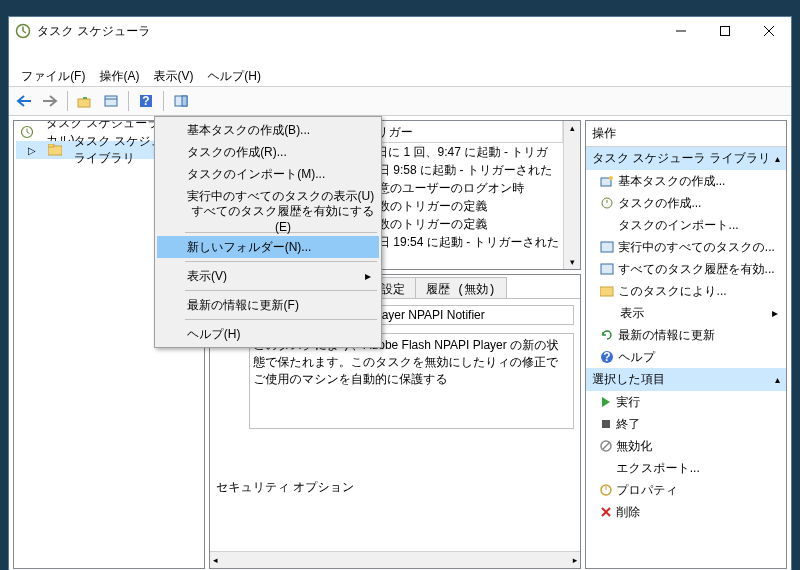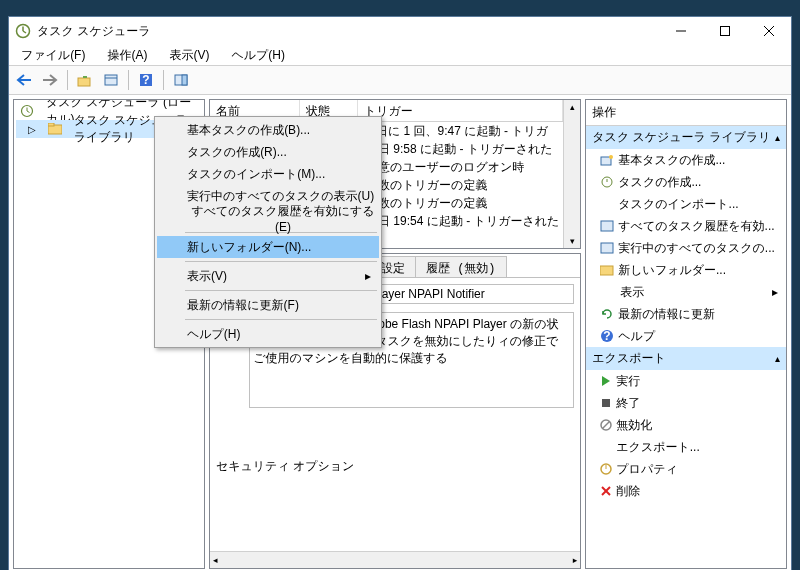--- a/index.html
+++ b/index.html
@@ -2,21 +2,21 @@
 <html><head>
 <meta charset="utf-8">
 <style>
 * { box-sizing: border-box; margin: 0; padding: 0; font-family: "Yu Gothic UI", "Meiryo", sans-serif; font-size: 12px; }
 body { background: #1a3a52; width: 800px; height: 570px; overflow: hidden; position: relative; }
 .window { position: absolute; left: 8px; top: 16px; width: 784px; height: 558px; background: #fff; border: 1px solid #5a7a9a; display: flex; flex-direction: column; }
 .titlebar { height: 28px; background: #fff; display: flex; align-items: center; padding-left: 6px; }
 .titlebar .icon { width: 16px; height: 16px; margin-right: 6px; }
 .winctl { margin-left: auto; display: flex; }
 .winctl div { width: 44px; height: 28px; display: flex; align-items: center; justify-content: center; }
-.menubar { height: 20px; display: flex; align-items: center; padding: 0 6px; gap: 10px; }
+.menubar { height: 20px; display: flex; align-items: center; padding: 0 6px; gap: 2px; margin-top: 21px; }
 .menubar span { padding: 2px 6px; }
 .toolbar { height: 30px; border-top: 1px solid #d0d0d0; border-bottom: 1px solid #d0d0d0; display: flex; align-items: center; padding: 0 4px; gap: 4px; background: #fafafa; }
 .tbtn { width: 22px; height: 22px; display: flex; align-items: center; justify-content: center; border: 1px solid transparent; }
 .tsep { width: 1px; height: 20px; background: #c0c0c0; margin: 0 2px; }
 .body { flex: 1; display: flex; overflow: hidden; padding: 4px; gap: 4px; }
 .pane { border: 1px solid #828790; background: #fff; overflow: hidden; }
 .tree { width: 196px; display: flex; flex-direction: column; padding: 2px; }
 .treeitem { display: flex; align-items: center; height: 18px; padding-left: 4px; gap: 12px; }
 .treeitem.sel { background: #cce8ff; }
 .mid { flex: 1; display: flex; flex-direction: column; }
@@ -231,37 +231,37 @@
         <div class="actitem">
             <span style="width:14px"></span>
             <span>タスクのインポート...</span>
           </div>
         <div class="actitem">
             <span>
               <svg width="14" height="14">
                 <rect x="1" y="2" width="12" height="10" fill="#dce9f7" stroke="#3a6ea5"></rect>
               </svg>
             </span>
+            <span>実行中のすべてのタスクの...</span>
+          </div>
+        <div class="actitem">
+            <span>
+              <svg width="14" height="14">
+                <rect x="1" y="2" width="12" height="10" fill="#dce9f7" stroke="#3a6ea5"></rect>
+              </svg>
+            </span>
             <span>すべてのタスク履歴を有効...</span>
-          </div>
-        <div class="actitem">
-            <span>
-              <svg width="14" height="14">
-                <rect x="1" y="2" width="12" height="10" fill="#dce9f7" stroke="#3a6ea5"></rect>
-              </svg>
-            </span>
-            <span>実行中のすべてのタスクの...</span>
           </div>
         <div class="actitem">
             <span>
               <svg width="14" height="12">
                 <rect x="0" y="2" width="13" height="9" fill="#f7d67a" stroke="#c9a23a"></rect>
               </svg>
             </span>
-            <span>新しいフォルダー...</span>
+            <span>このタスクにより...</span>
           </div>
         <div class="actitem" style="justify-content:space-between;padding-right:8px;">
             <span style="display:flex;gap:6px;align-items:center;">
               <span style="width:14px"></span>
               <span>表示</span>
             </span>
             <span>▸</span>
           </div>
         <div class="actitem">
             <span>
@@ -276,21 +276,21 @@
             <span>
               <svg width="14" height="14">
                 <circle cx="7" cy="7" r="6" fill="#3a6ed6"></circle>
                 <text x="7" y="11" text-anchor="middle" fill="#fff" font-size="9" font-weight="bold">?</text>
               </svg>
             </span>
             <span>ヘルプ</span>
           </div>
 
         <div class="actsection">
-          <span>エクスポート</span>
+          <span>選択した項目</span>
             <span style="font-size:10px">▴</span>
         </div>
         <div class="actitem">
             <span>
               <svg width="12" height="12">
                 <path d="M2 1 L10 6 L2 11 Z" fill="#3aa23a"></path>
               </svg>
             </span>
             <span>実行</span>
           </div>

